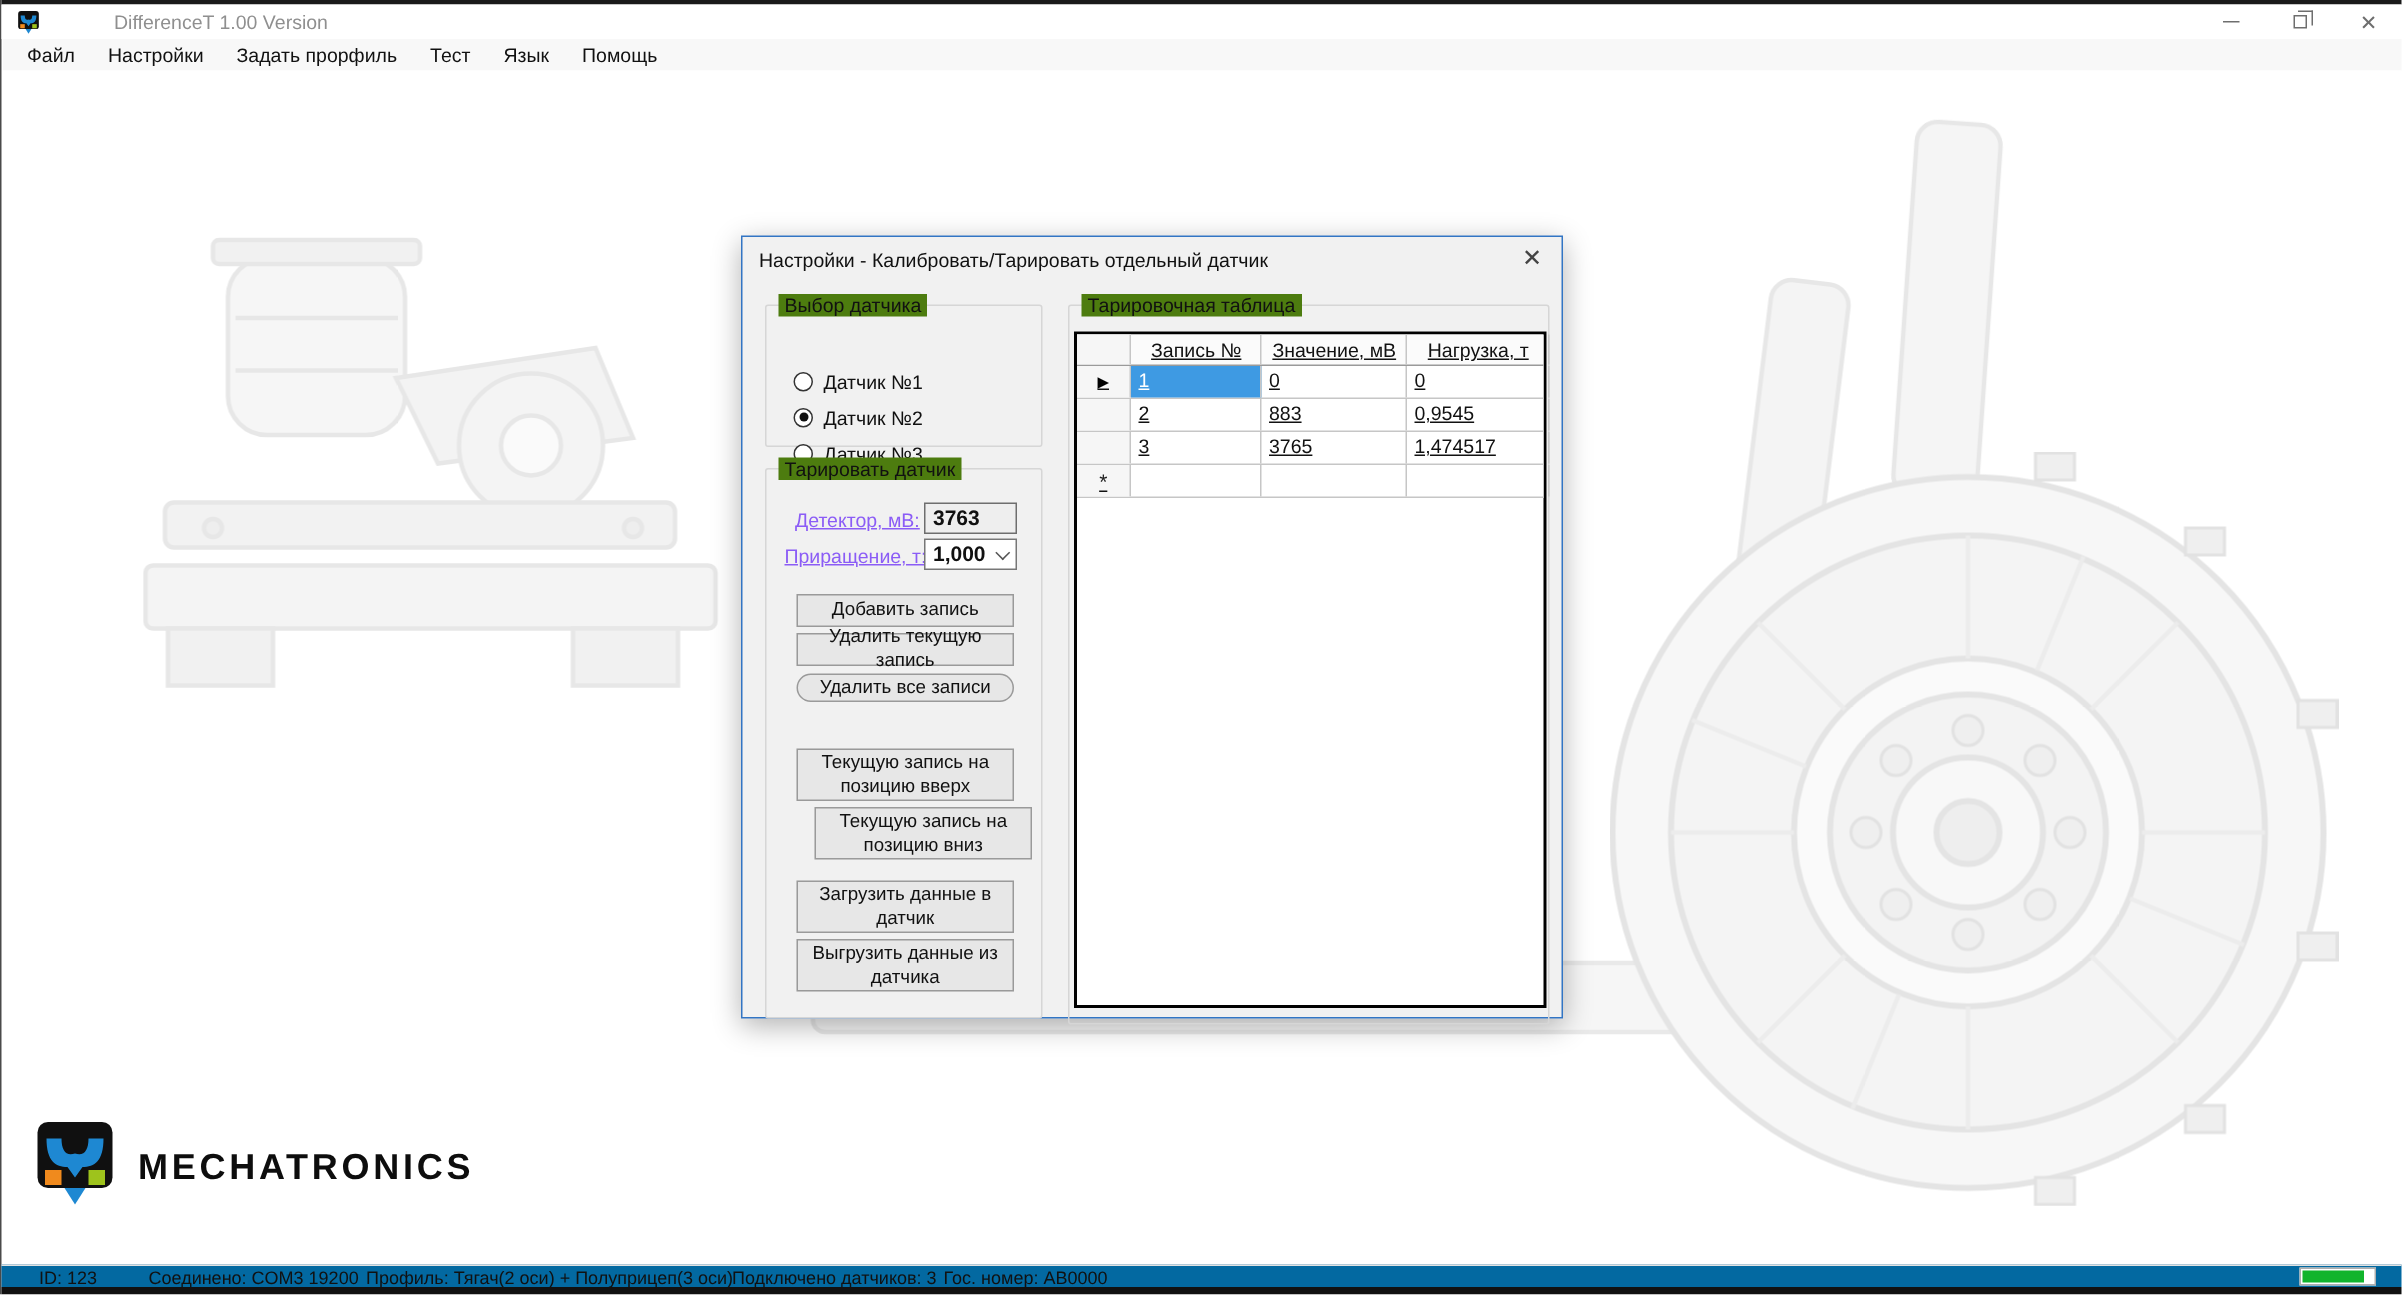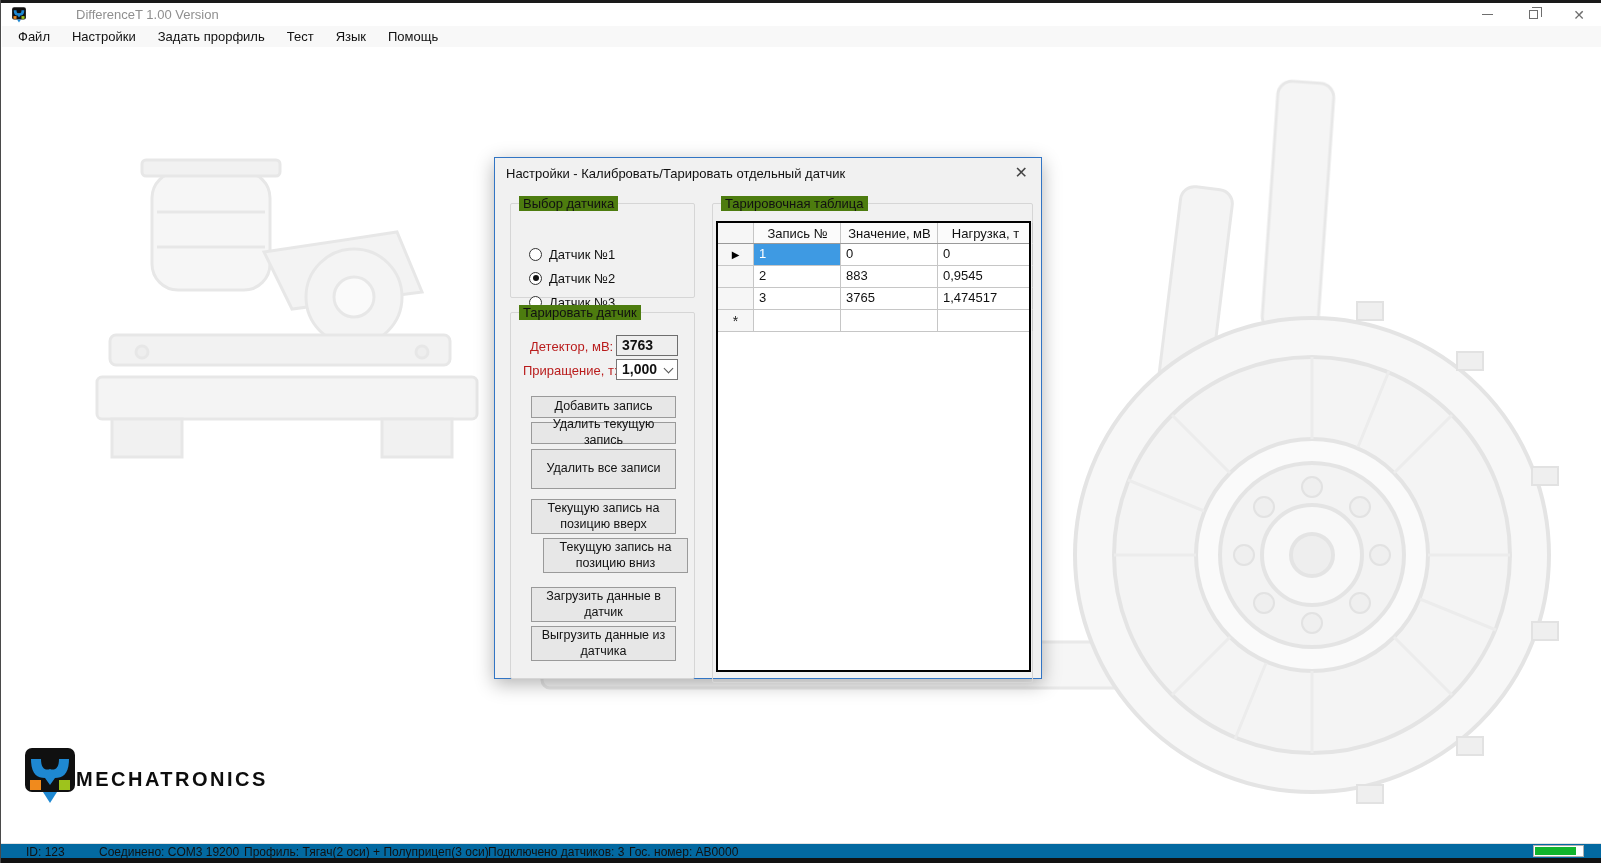--- a/index.html
+++ b/index.html
@@ -38,51 +38,51 @@
   .groupbox { position:absolute; border:1px solid #d6d6d6; border-radius:2px; }
   .groupbox > .gb-label { position:absolute; left:8px; top:-8px; background:#4d7c0f; padding:0 4px; font-size:13px; color:#111; white-space:nowrap; }
 
   .gb-sensor { left:15px; top:45px; width:185px; height:95px; }
   .radio-row { position:absolute; left:18px; display:flex; align-items:center; height:16px;margin-top:24px; }
   .radio-circle { width:13px; height:13px; border:1px solid #333; border-radius:50%; background:#fff; margin-right:7px; position:relative; flex:none; }
   .radio-row.checked .radio-circle::after { content:""; position:absolute; left:2.5px; top:2.5px; width:6px; height:6px; border-radius:50%; background:#111; }
   .radio-label { font-size:13px; color:#111; }
 
   .gb-cal { left:15px; top:154px; width:185px; height:367px; }
-  .field-label { position:absolute; font-size:13px; color:#b91c1c; white-space:nowrap; }
+  .field-label { position:absolute; font-size:13px; color:#8b5cf6; white-space:nowrap;text-decoration:underline; }
   .detector-box { position:absolute; left:105px; top:22px; width:62px; height:21px; background:#eeeeee; border:1px solid #6e6e6e; font-size:14px; font-weight:bold; color:#111; padding:1px 0 0 5px; }
   .combo-box { position:absolute; left:105px; top:46px; width:62px; height:21px; background:#ffffff; border:1px solid #777; font-size:14px; font-weight:bold; color:#111; padding:1px 0 0 5px; }
   .combo-chevron { position:absolute; right:5px; top:5px; width:7px; height:7px; border-right:1.5px solid #555; border-bottom:1.5px solid #555; transform:rotate(45deg); }
 
   .dlg-btn { position:absolute; left:20px; width:145px; background:#e7e7e7; border:1px solid #9a9a9a; font-family:"Liberation Sans",sans-serif; font-size:12.5px; color:#111; display:flex; align-items:center; justify-content:center; text-align:center; line-height:1.25; padding:0 6px; cursor:default; }
   .btn-add    { top:83px;  height:22px; }
   .btn-delcur { top:109px; height:22px; }
-  .btn-delall { top:136px; height:40px; }
+  .btn-delall { top:136px; height:19px;border-radius:13px; }
   .btn-up     { top:186px; height:35px; }
   .btn-down   { top:225px; height:35px;margin-left:12px; }
   .btn-load   { top:274px; height:35px; }
   .btn-unload { top:313px; height:35px; }
 
   .gb-table { left:217px; top:45px; width:321px; height:480px;padding-left:34px; }
   .grid { position:absolute; left:3px; top:17px; width:315px; height:451px; background:#fff; border:2px solid #000; }
   .grid-row { display:flex; height:22px; border-bottom:1px solid #c6c6c6; background:#fff; }
   .grid-row.header { height:21px; background:#fbfbfb; border-bottom:1px solid #9a9a9a; }
-  .gcell { border-right:1px solid #c6c6c6; font-size:13px; color:#111; padding:2px 4px 0 5px; overflow:hidden; white-space:nowrap; }
+  .gcell { border-right:1px solid #c6c6c6; font-size:13px; color:#111; padding:2px 4px 0 5px; overflow:hidden; white-space:nowrap;text-decoration:underline; }
   .gcell.ind { width:36px; flex:none; background:#f6f6f6; text-align:center; padding-left:0; padding-right:0; }
   .gcell.c1 { width:87px; flex:none; }
   .gcell.c2 { width:97px; flex:none; }
   .gcell.c3 { width:95px; flex:none; }
   .grid-row.header .gcell { text-align:center; padding-top:3px; }
   .gcell.selected { background:#3e9ae3; color:#fff; }
   .row-marker { font-size:10px; color:#000; }
   .new-marker { font-size:14px; color:#222; line-height:18px; }
 
   
   .logo { position:absolute; left:22px; top:700px; display:flex; align-items:center; }
-  .logo-text { font-size:20px; font-weight:800; letter-spacing:2.5px; color:#0d0d0d; margin-top:6px; }
+  .logo-text { margin-left:16px; font-size:24px; font-weight:800; letter-spacing:2.5px; color:#0d0d0d; margin-top:6px; }
 
   
   .statusbar { position:absolute; left:0; top:843px; width:1601px; height:15px; background:#0369a1; border-top:1px solid #e2e2e2; font-size:12px; color:#111; }
   .status-item { position:absolute; top:1px; white-space:nowrap; }
   .st-id   { left:25px; }
   .st-com  { left:98px; }
   .st-prof { left:243px; }
   .st-sens { left:487px; }
   .st-gos  { left:628px; }
   .progress { position:absolute; left:1532px; top:1px; width:51px; height:12px; border:1px solid #aeaeae; background:#fff; padding:1px; }

